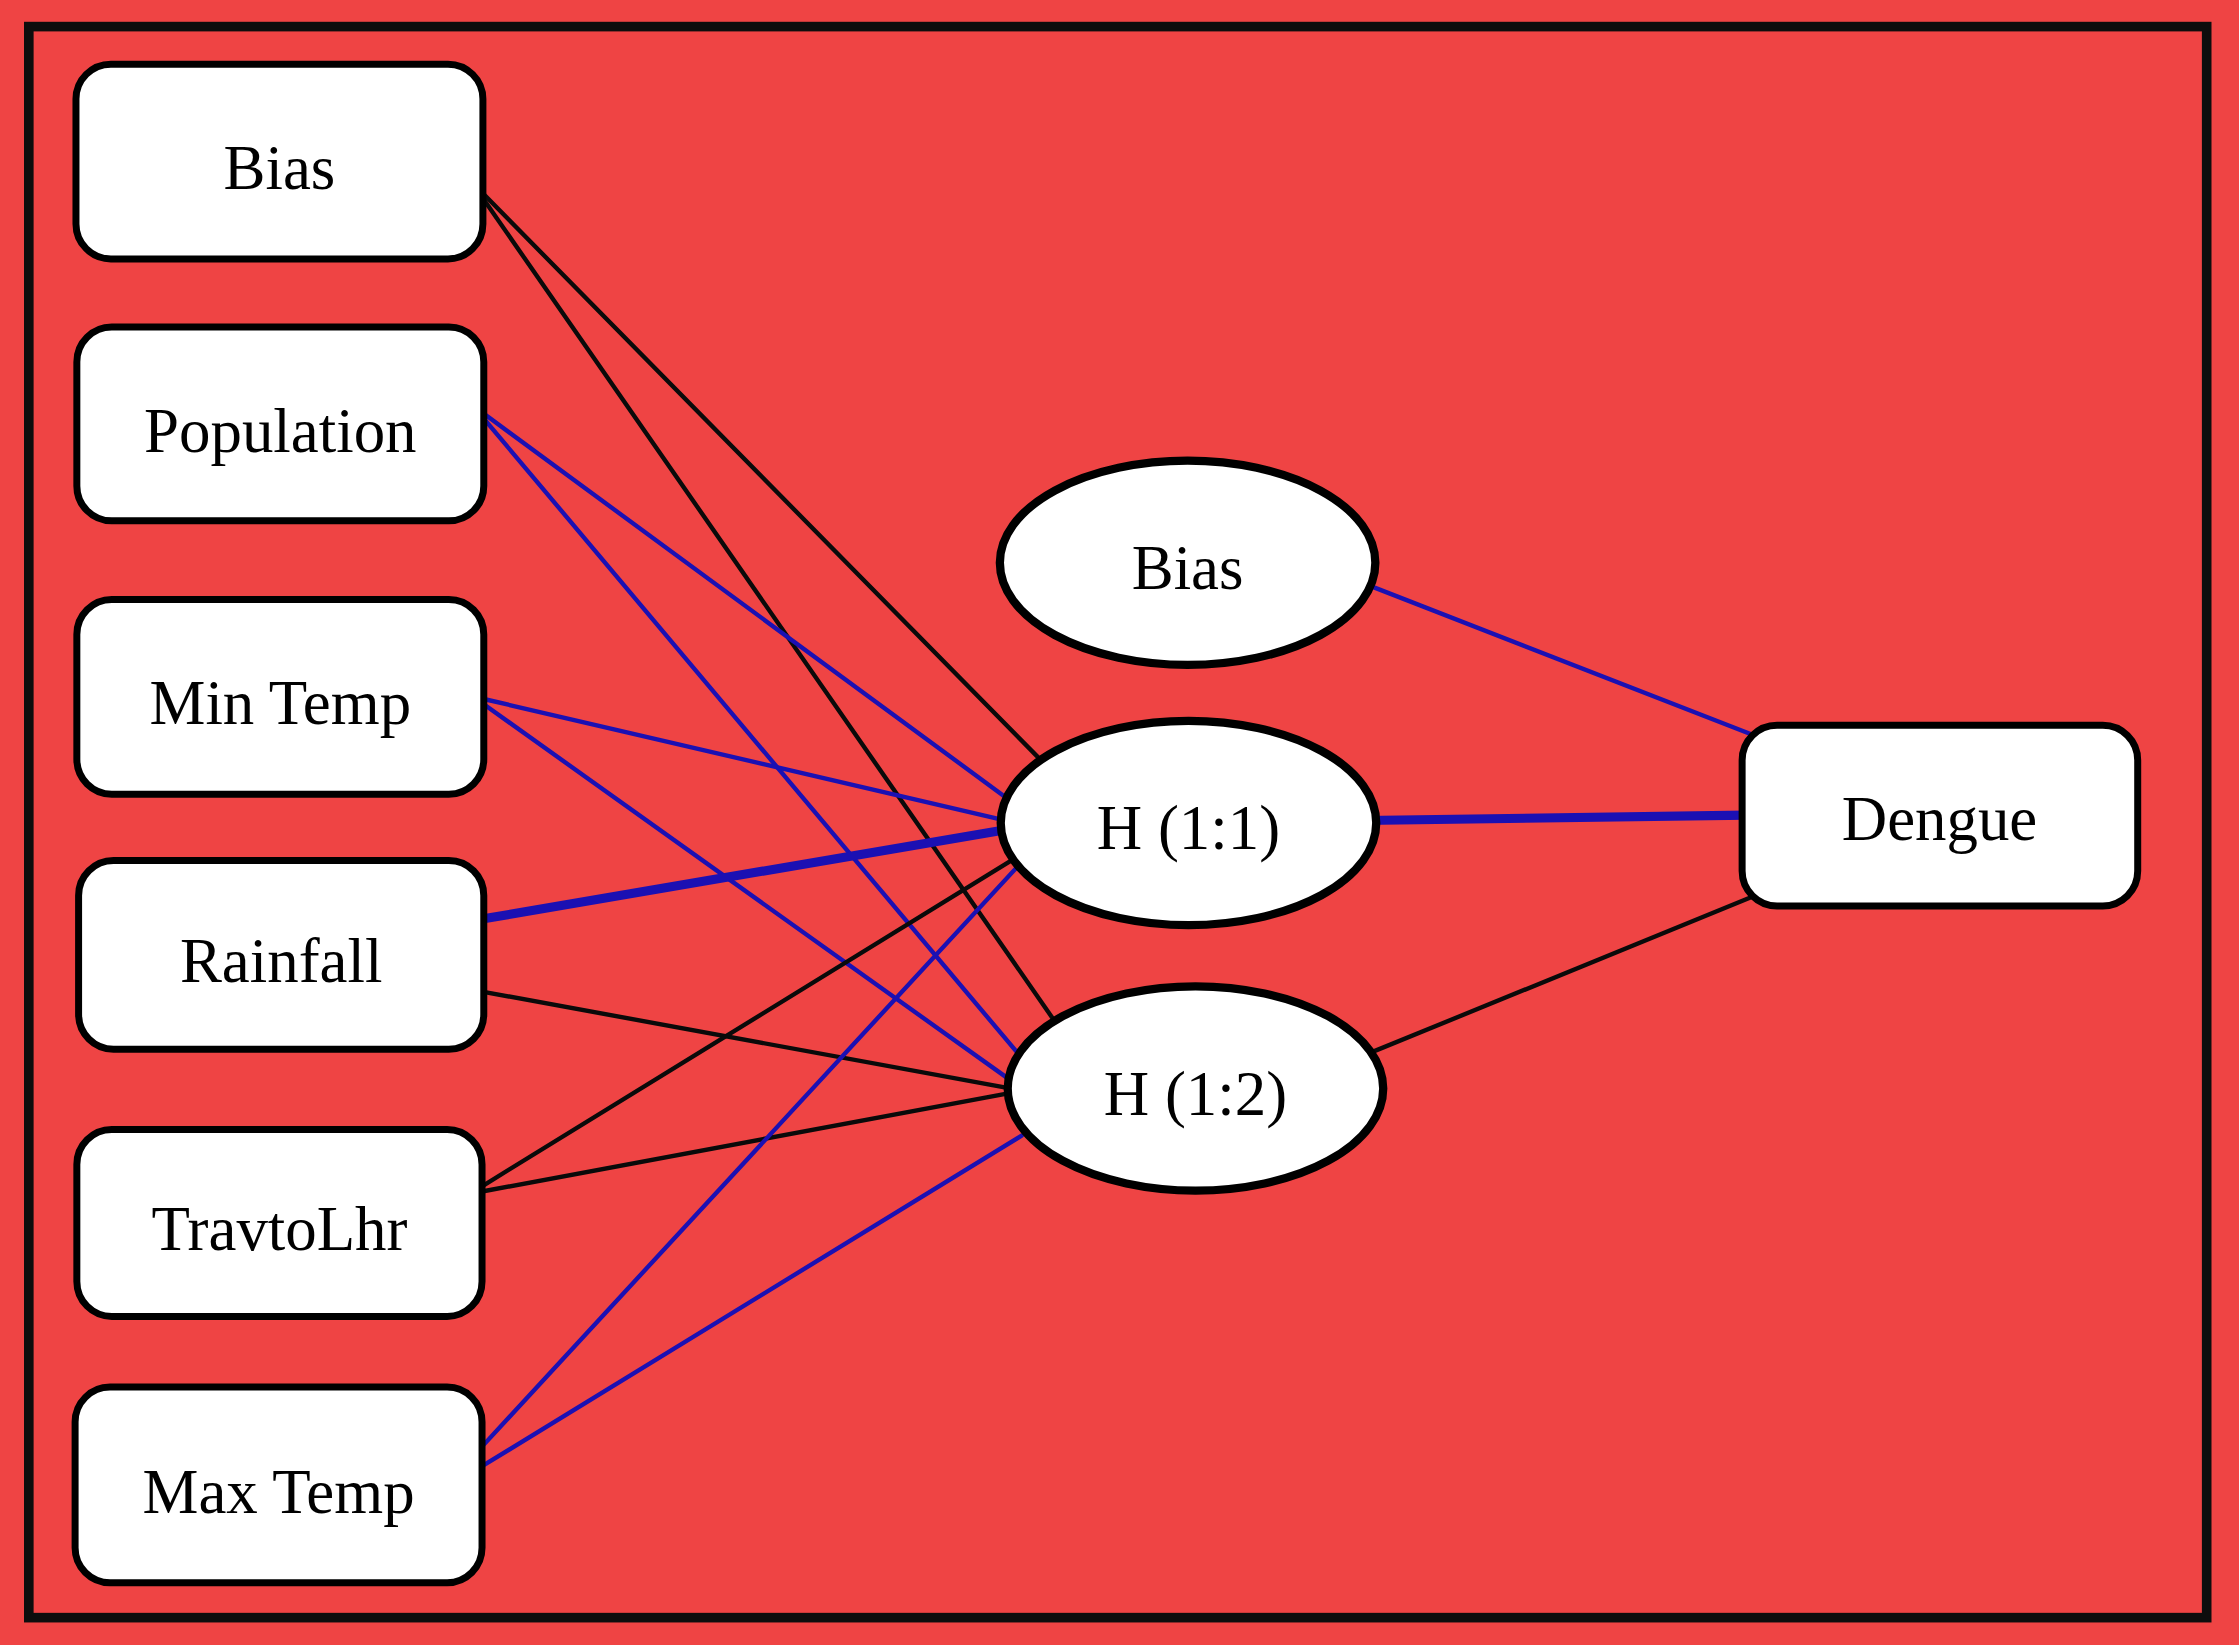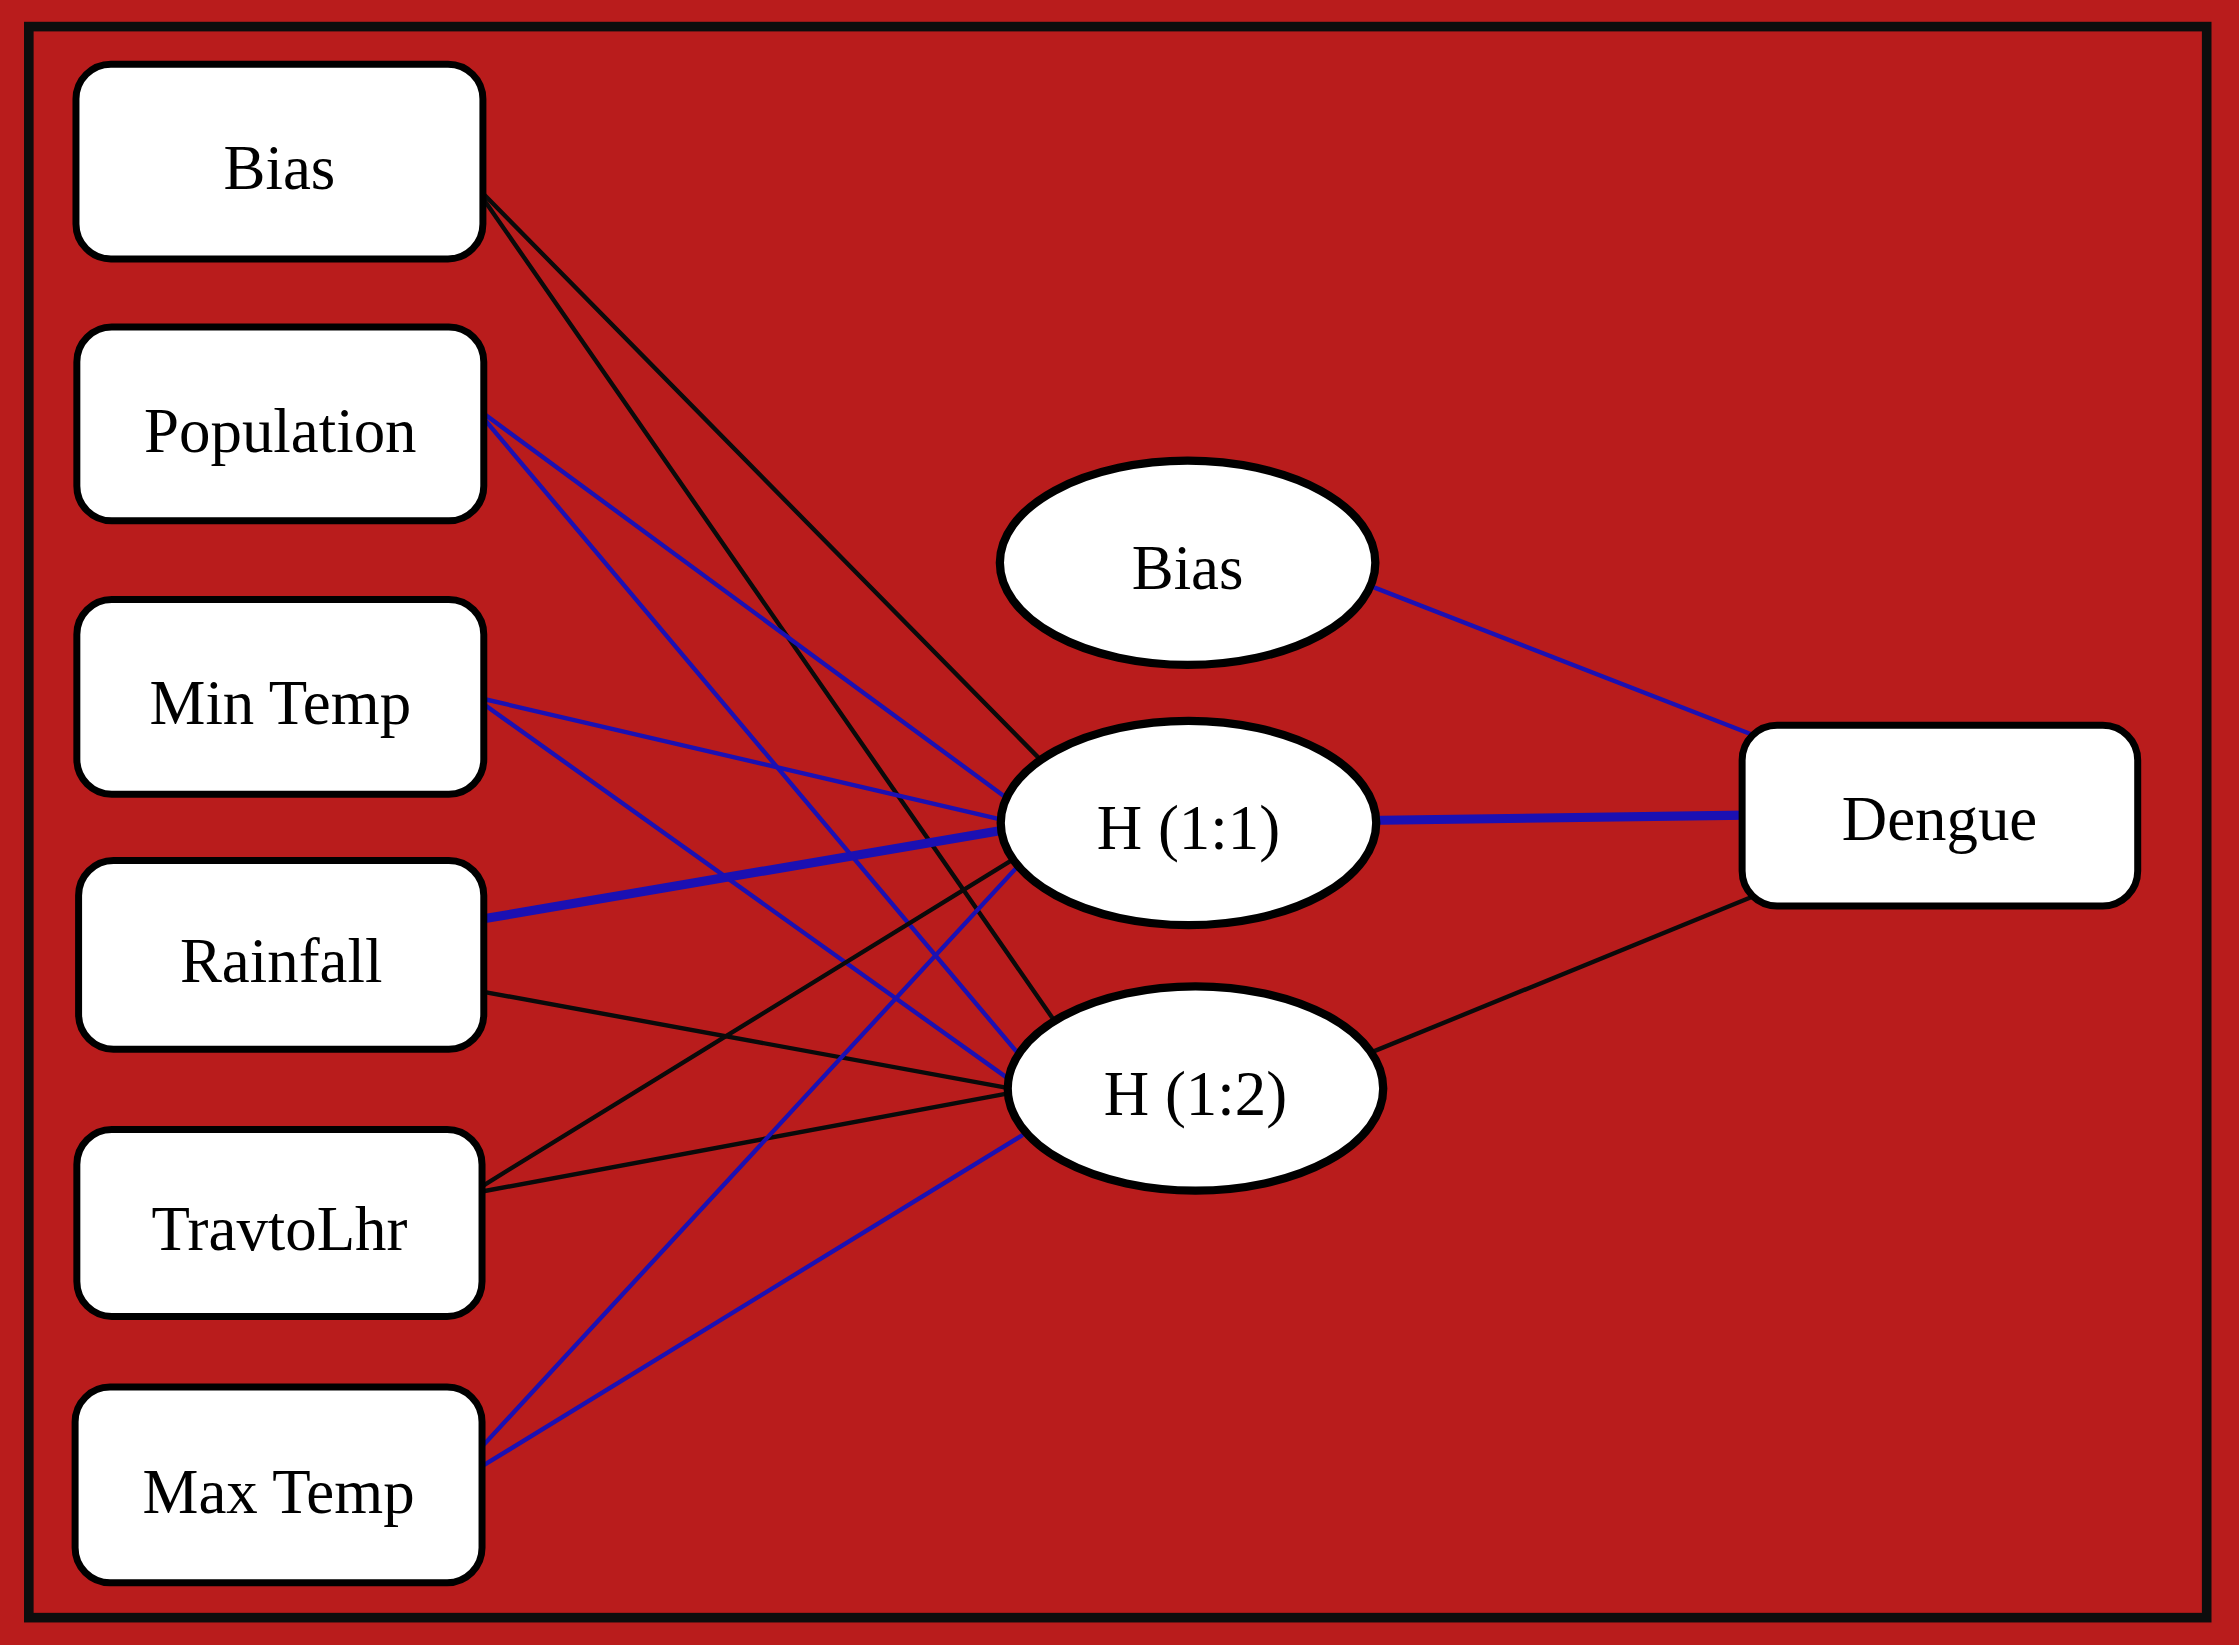--- a/index.html
+++ b/index.html
@@ -4,21 +4,21 @@
 <style>
   html, body {
     margin: 0;
     padding: 0;
     background: #ffffff;
   }
   .stage {
     position: relative;
     width: 2239px;
     height: 1646px;
-    background: #b91c1c;
+    background: #ef4444;
     overflow: hidden;
   }
   svg {
     position: absolute;
     inset: 0;
     display: block;
   }
   .node-label {
     font-family: "Liberation Serif", "DejaVu Serif", serif;
     font-size: 72px;

